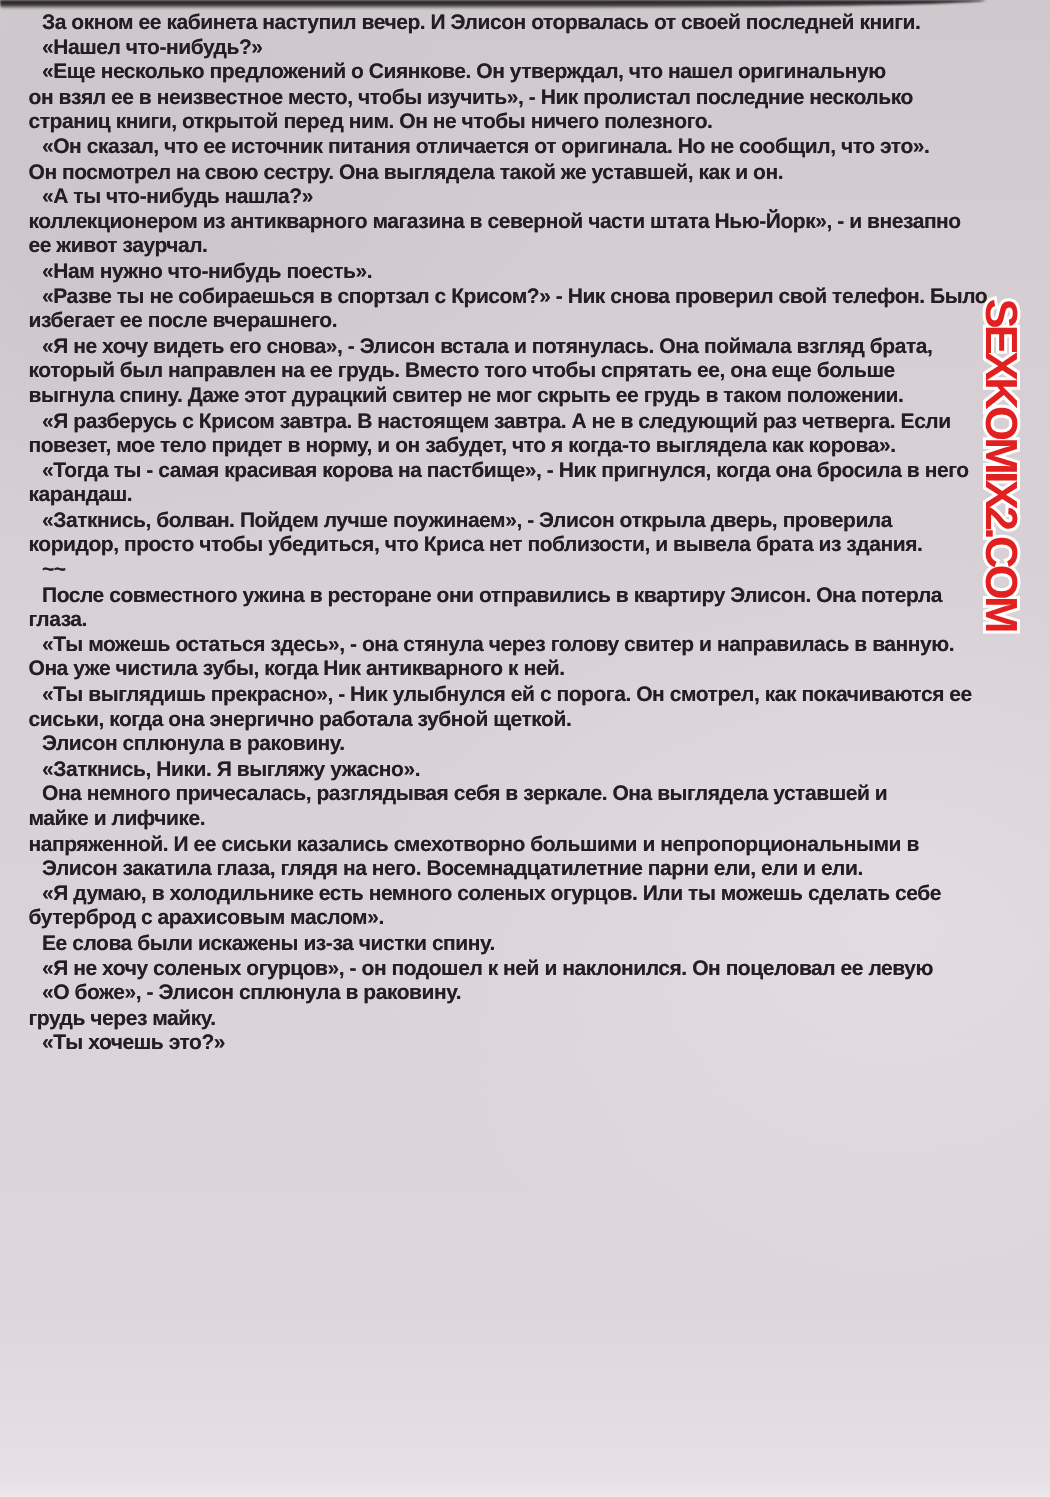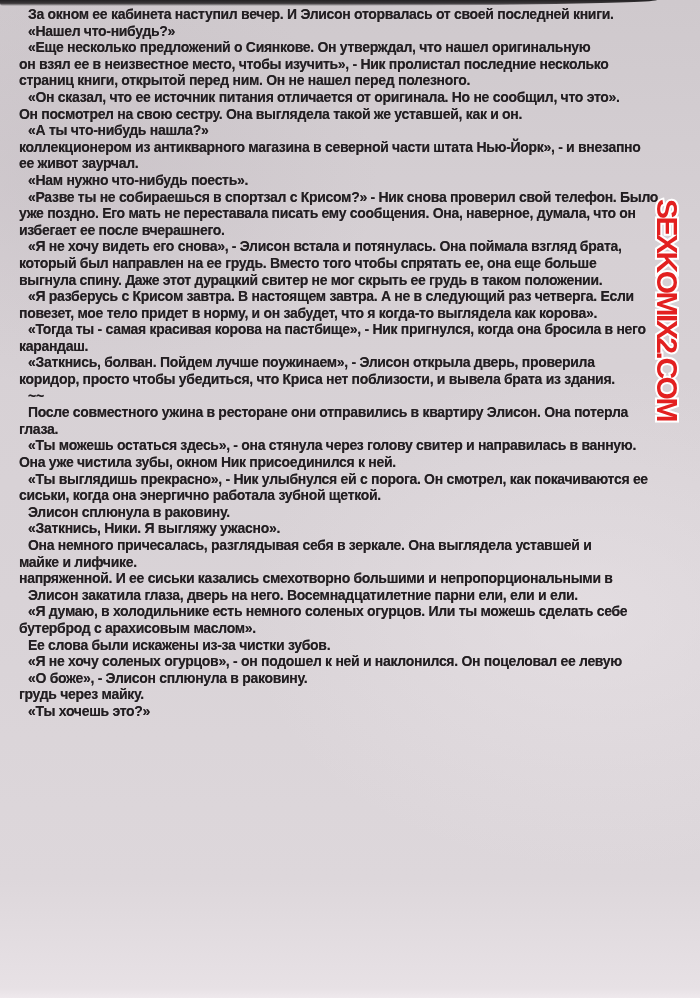--- a/index.html
+++ b/index.html
@@ -59,55 +59,54 @@
 
 <div style="position:absolute; inset:0;">
 
   <div class="edge-top"></div>
 
   <div class="story">
       <div class="line indent">За окном ее кабинета наступил вечер. И Элисон оторвалась от своей последней книги.</div>
       <div class="line indent">«Нашел что-нибудь?»</div>
       <div class="line indent">«Еще несколько предложений о Сиянкове. Он утверждал, что нашел оригинальную</div>
       <div class="line">он взял ее в неизвестное место, чтобы изучить», - Ник пролистал последние несколько</div>
-      <div class="line">страниц книги, открытой перед ним. Он не нашел перед полезного.</div>
+      <div class="line">страниц книги, открытой перед ним. Он не чтобы ничего полезного.</div>
       <div class="line indent">«Он сказал, что ее источник питания отличается от оригинала. Но не сообщил, что это».</div>
       <div class="line">Он посмотрел на свою сестру. Она выглядела такой же уставшей, как и он.</div>
       <div class="line indent">«А ты что-нибудь нашла?»</div>
       <div class="line">коллекционером из антикварного магазина в северной части штата Нью-Йорк», - и внезапно</div>
       <div class="line">ее живот заурчал.</div>
       <div class="line indent">«Нам нужно что-нибудь поесть».</div>
       <div class="line indent">«Разве ты не собираешься в спортзал с Крисом?» - Ник снова проверил свой телефон. Было</div>
-      <div class="line">уже поздно. Его мать не переставала писать ему сообщения. Она, наверное, думала, что он</div>
       <div class="line">избегает ее после вчерашнего.</div>
       <div class="line indent">«Я не хочу видеть его снова», - Элисон встала и потянулась. Она поймала взгляд брата,</div>
       <div class="line">который был направлен на ее грудь. Вместо того чтобы спрятать ее, она еще больше</div>
       <div class="line">выгнула спину. Даже этот дурацкий свитер не мог скрыть ее грудь в таком положении.</div>
       <div class="line indent">«Я разберусь с Крисом завтра. В настоящем завтра. А не в следующий раз четверга. Если</div>
       <div class="line">повезет, мое тело придет в норму, и он забудет, что я когда-то выглядела как корова».</div>
       <div class="line indent">«Тогда ты - самая красивая корова на пастбище», - Ник пригнулся, когда она бросила в него</div>
       <div class="line">карандаш.</div>
       <div class="line indent">«Заткнись, болван. Пойдем лучше поужинаем», - Элисон открыла дверь, проверила</div>
       <div class="line">коридор, просто чтобы убедиться, что Криса нет поблизости, и вывела брата из здания.</div>
       <div class="line indent">~~</div>
       <div class="line indent">После совместного ужина в ресторане они отправились в квартиру Элисон. Она потерла</div>
       <div class="line">глаза.</div>
       <div class="line indent">«Ты можешь остаться здесь», - она стянула через голову свитер и направилась в ванную.</div>
-      <div class="line">Она уже чистила зубы, окном Ник присоединился к ней.</div>
+      <div class="line">Она уже чистила зубы, когда Ник антикварного к ней.</div>
       <div class="line indent">«Ты выглядишь прекрасно», - Ник улыбнулся ей с порога. Он смотрел, как покачиваются ее</div>
       <div class="line">сиськи, когда она энергично работала зубной щеткой.</div>
       <div class="line indent">Элисон сплюнула в раковину.</div>
       <div class="line indent">«Заткнись, Ники. Я выгляжу ужасно».</div>
       <div class="line indent">Она немного причесалась, разглядывая себя в зеркале. Она выглядела уставшей и</div>
       <div class="line">майке и лифчике.</div>
       <div class="line">напряженной. И ее сиськи казались смехотворно большими и непропорциональными в</div>
-      <div class="line indent">Элисон закатила глаза, дверь на него. Восемнадцатилетние парни ели, ели и ели.</div>
+      <div class="line indent">Элисон закатила глаза, глядя на него. Восемнадцатилетние парни ели, ели и ели.</div>
       <div class="line indent">«Я думаю, в холодильнике есть немного соленых огурцов. Или ты можешь сделать себе</div>
       <div class="line">бутерброд с арахисовым маслом».</div>
-      <div class="line indent">Ее слова были искажены из-за чистки зубов.</div>
+      <div class="line indent">Ее слова были искажены из-за чистки спину.</div>
       <div class="line indent">«Я не хочу соленых огурцов», - он подошел к ней и наклонился. Он поцеловал ее левую</div>
       <div class="line indent">«О боже», - Элисон сплюнула в раковину.</div>
       <div class="line">грудь через майку.</div>
       <div class="line indent">«Ты хочешь это?»</div>
     </div>
 
   <svg class="watermark" xmlns="http://www.w3.org/2000/svg">
     <text transform="translate(12,2) rotate(90)" stroke="#ffffff" stroke-width="4" dominant-baseline="auto" fill="#e32020">SEXKOMIX2.COM</text>
   </svg>
 

